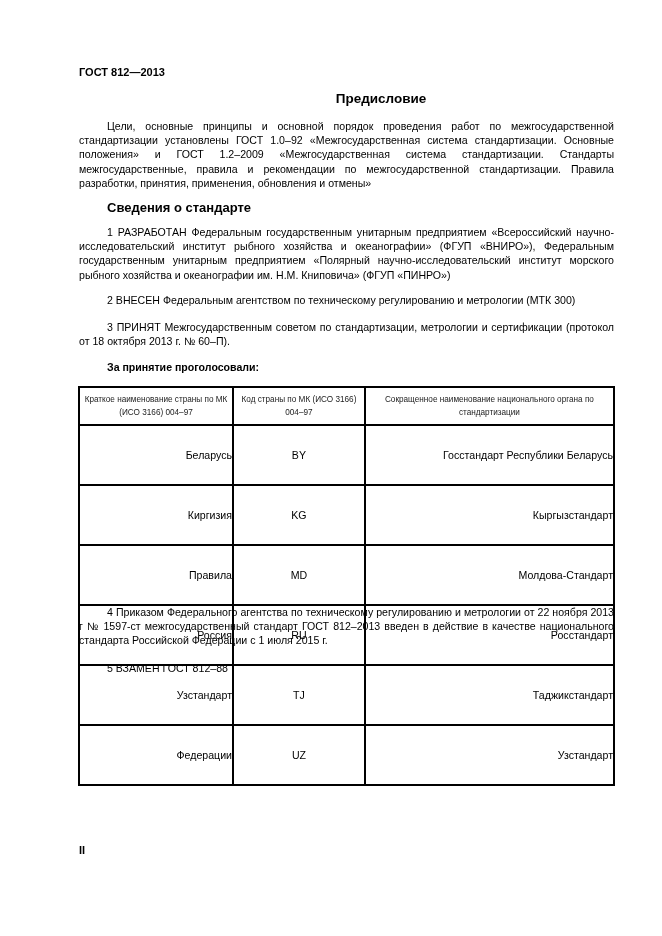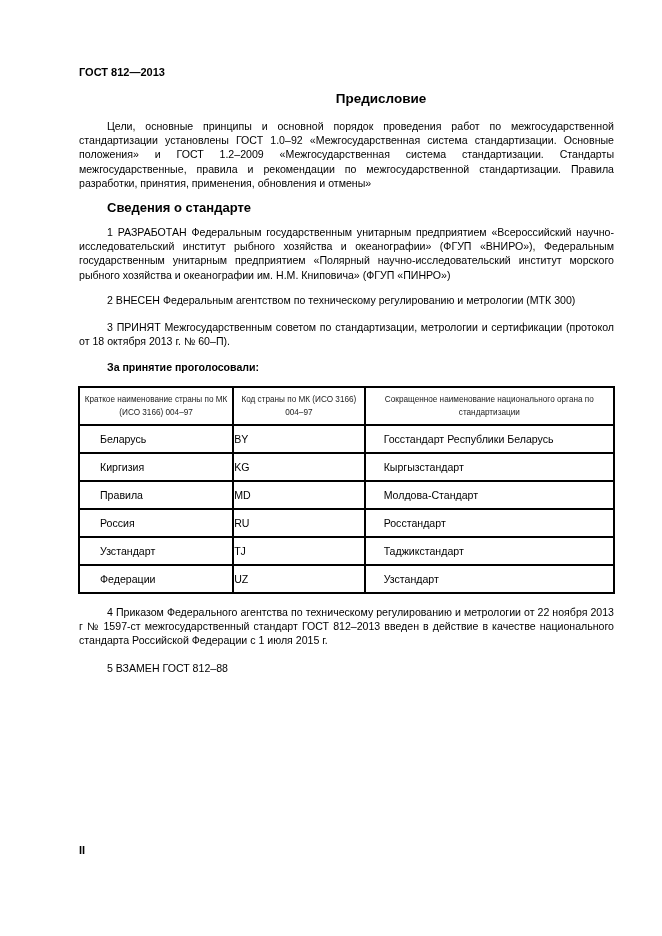--- a/index.html
+++ b/index.html
@@ -5,23 +5,23 @@
   html, body { margin: 0; padding: 0; background: #ffffff; }
   body { width: 662px; height: 936px; position: relative; overflow: hidden;
          font-family: "Liberation Sans", sans-serif; color: #000; }
   .abs { position: absolute; }
   .header-id { left: 79px; top: 66px; font-size: 11px; font-weight: bold; }
   .title { left: 0; width: 662px; top: 91px; text-align: center; font-size: 13.5px; font-weight: bold; padding-left: 100px; box-sizing: border-box; }
   .para { left: 79px; width: 535px; font-size: 10.6px; line-height: 14.2px; text-align: justify; text-indent: 28px; }
   .sub { left: 107px; top: 200px; font-size: 13px; font-weight: bold; }
   .indent-only { left: 107px; font-size: 10.6px; }
   table.t { position: absolute; left: 78px; top: 386px; width: 537px; border-collapse: collapse; }
-  table.t td, table.t th { border: 2px solid #000; font-size: 10.6px; padding: 0 0 0 18px; height: 26px; text-align: left; font-weight: normal; }
+  table.t td, table.t th { border: 2px solid #000; font-size: 10.6px; padding: 0 0 0 18px; height: 26px; text-align: right; font-weight: normal; }
   table.t th { font-size: 8.2px; line-height: 13px; text-align: center; padding: 0; height: 36px; color: #222; }
-  table.t td.c { padding: 0; }
+  table.t td.c { text-align: center; padding: 16px; }
   table.t td.n { padding-left: 20px; }
   .col1 { width: 154px; } .col2 { width: 132px; } .col3 { width: 251px; border-radius: 11px; }
   .pagenum { left: 79px; top: 844px; font-size: 11px; font-weight: bold; }
 </style>
 </head>
 <body>
 
 <div class="abs header-id">ГОСТ 812—2013</div>
 <div class="abs title">Предисловие</div>
 <div class="abs para" style="top:119px;">Цели, основные принципы и основной порядок проведения работ по межгосударственной стандартизации установлены ГОСТ 1.0–92 «Межгосударственная система стандартизации. Основные положения» и ГОСТ 1.2–2009 «Межгосударственная система стандартизации. Стандарты межгосударственные, правила и рекомендации по межгосударственной стандартизации. Правила разработки, принятия, применения, обновления и отмены»</div>

